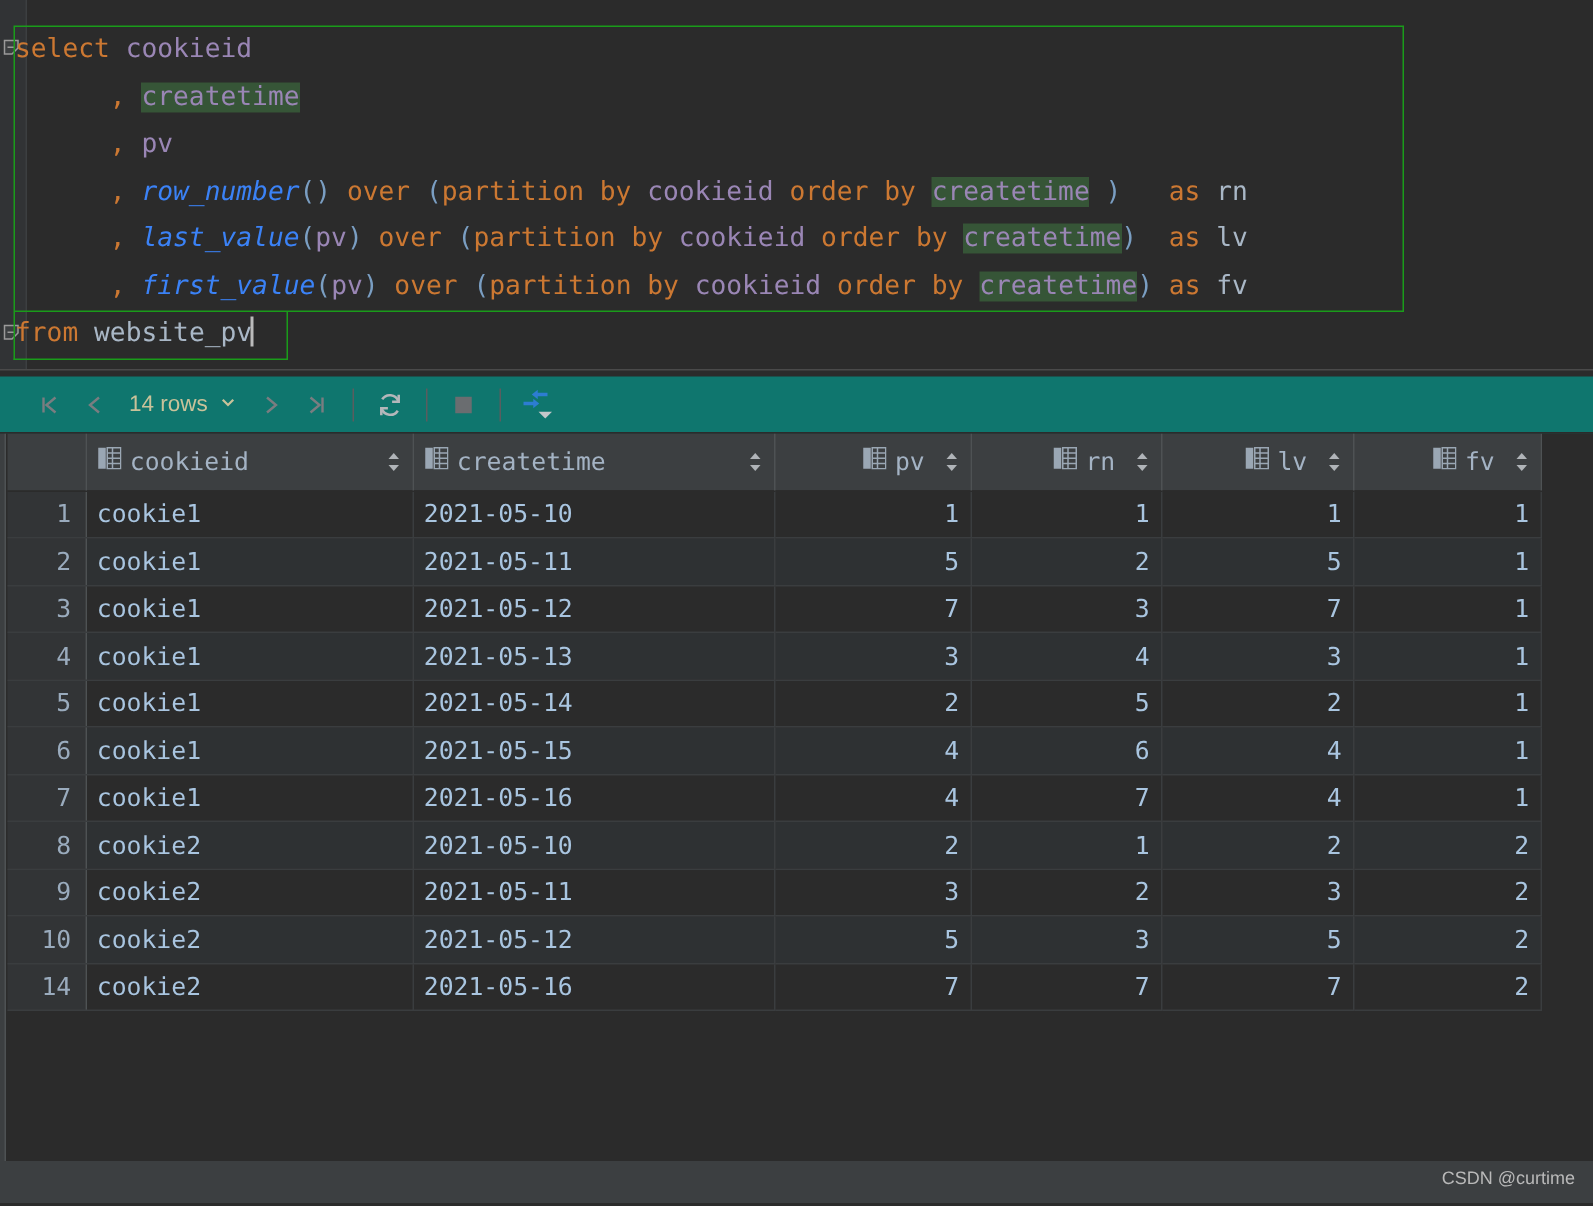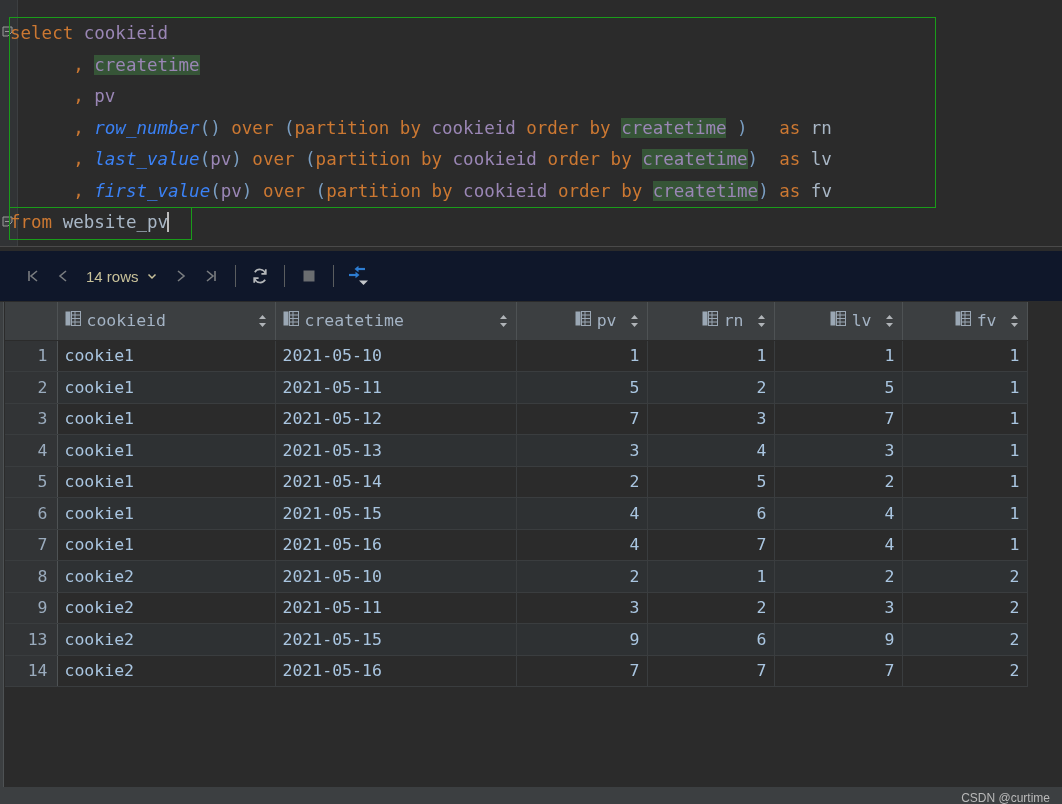--- a/index.html
+++ b/index.html
@@ -91,22 +91,22 @@
   #pane-divider {
     width: 1062px; height: 5px;
     background: #2b2b2b;
     border-top: 1px solid #4a4a4a;
   }
 
   
   #result-toolbar {
     display: flex;
     align-items: center;
-    height: 51px;
-    background: #0f172a;
+    height: 38px;
+    background: #0f766e;
     padding-left: 18px;
     border-bottom: 1px solid #2b2b2b;
   }
   .tb-btn {
     display: flex;
     align-items: center;
     justify-content: center;
     width: 30px; height: 30px;
     color: #7a7d80;
     flex: 0 0 auto;
@@ -522,26 +522,26 @@
         <tr>
           <td class="rownum">9</td>
           <td class="txt">cookie2</td>
           <td class="txt">2021-05-11</td>
           <td class="num">3</td>
           <td class="num">2</td>
           <td class="num">3</td>
           <td class="num">2</td>
         </tr>
         <tr>
-          <td class="rownum">13</td>
+          <td class="rownum">10</td>
           <td class="txt">cookie2</td>
-          <td class="txt">2021-05-15</td>
-          <td class="num">9</td>
-          <td class="num">6</td>
-          <td class="num">9</td>
+          <td class="txt">2021-05-12</td>
+          <td class="num">5</td>
+          <td class="num">3</td>
+          <td class="num">5</td>
           <td class="num">2</td>
         </tr>
         <tr>
           <td class="rownum">14</td>
           <td class="txt">cookie2</td>
           <td class="txt">2021-05-16</td>
           <td class="num">7</td>
           <td class="num">7</td>
           <td class="num">7</td>
           <td class="num">2</td>

